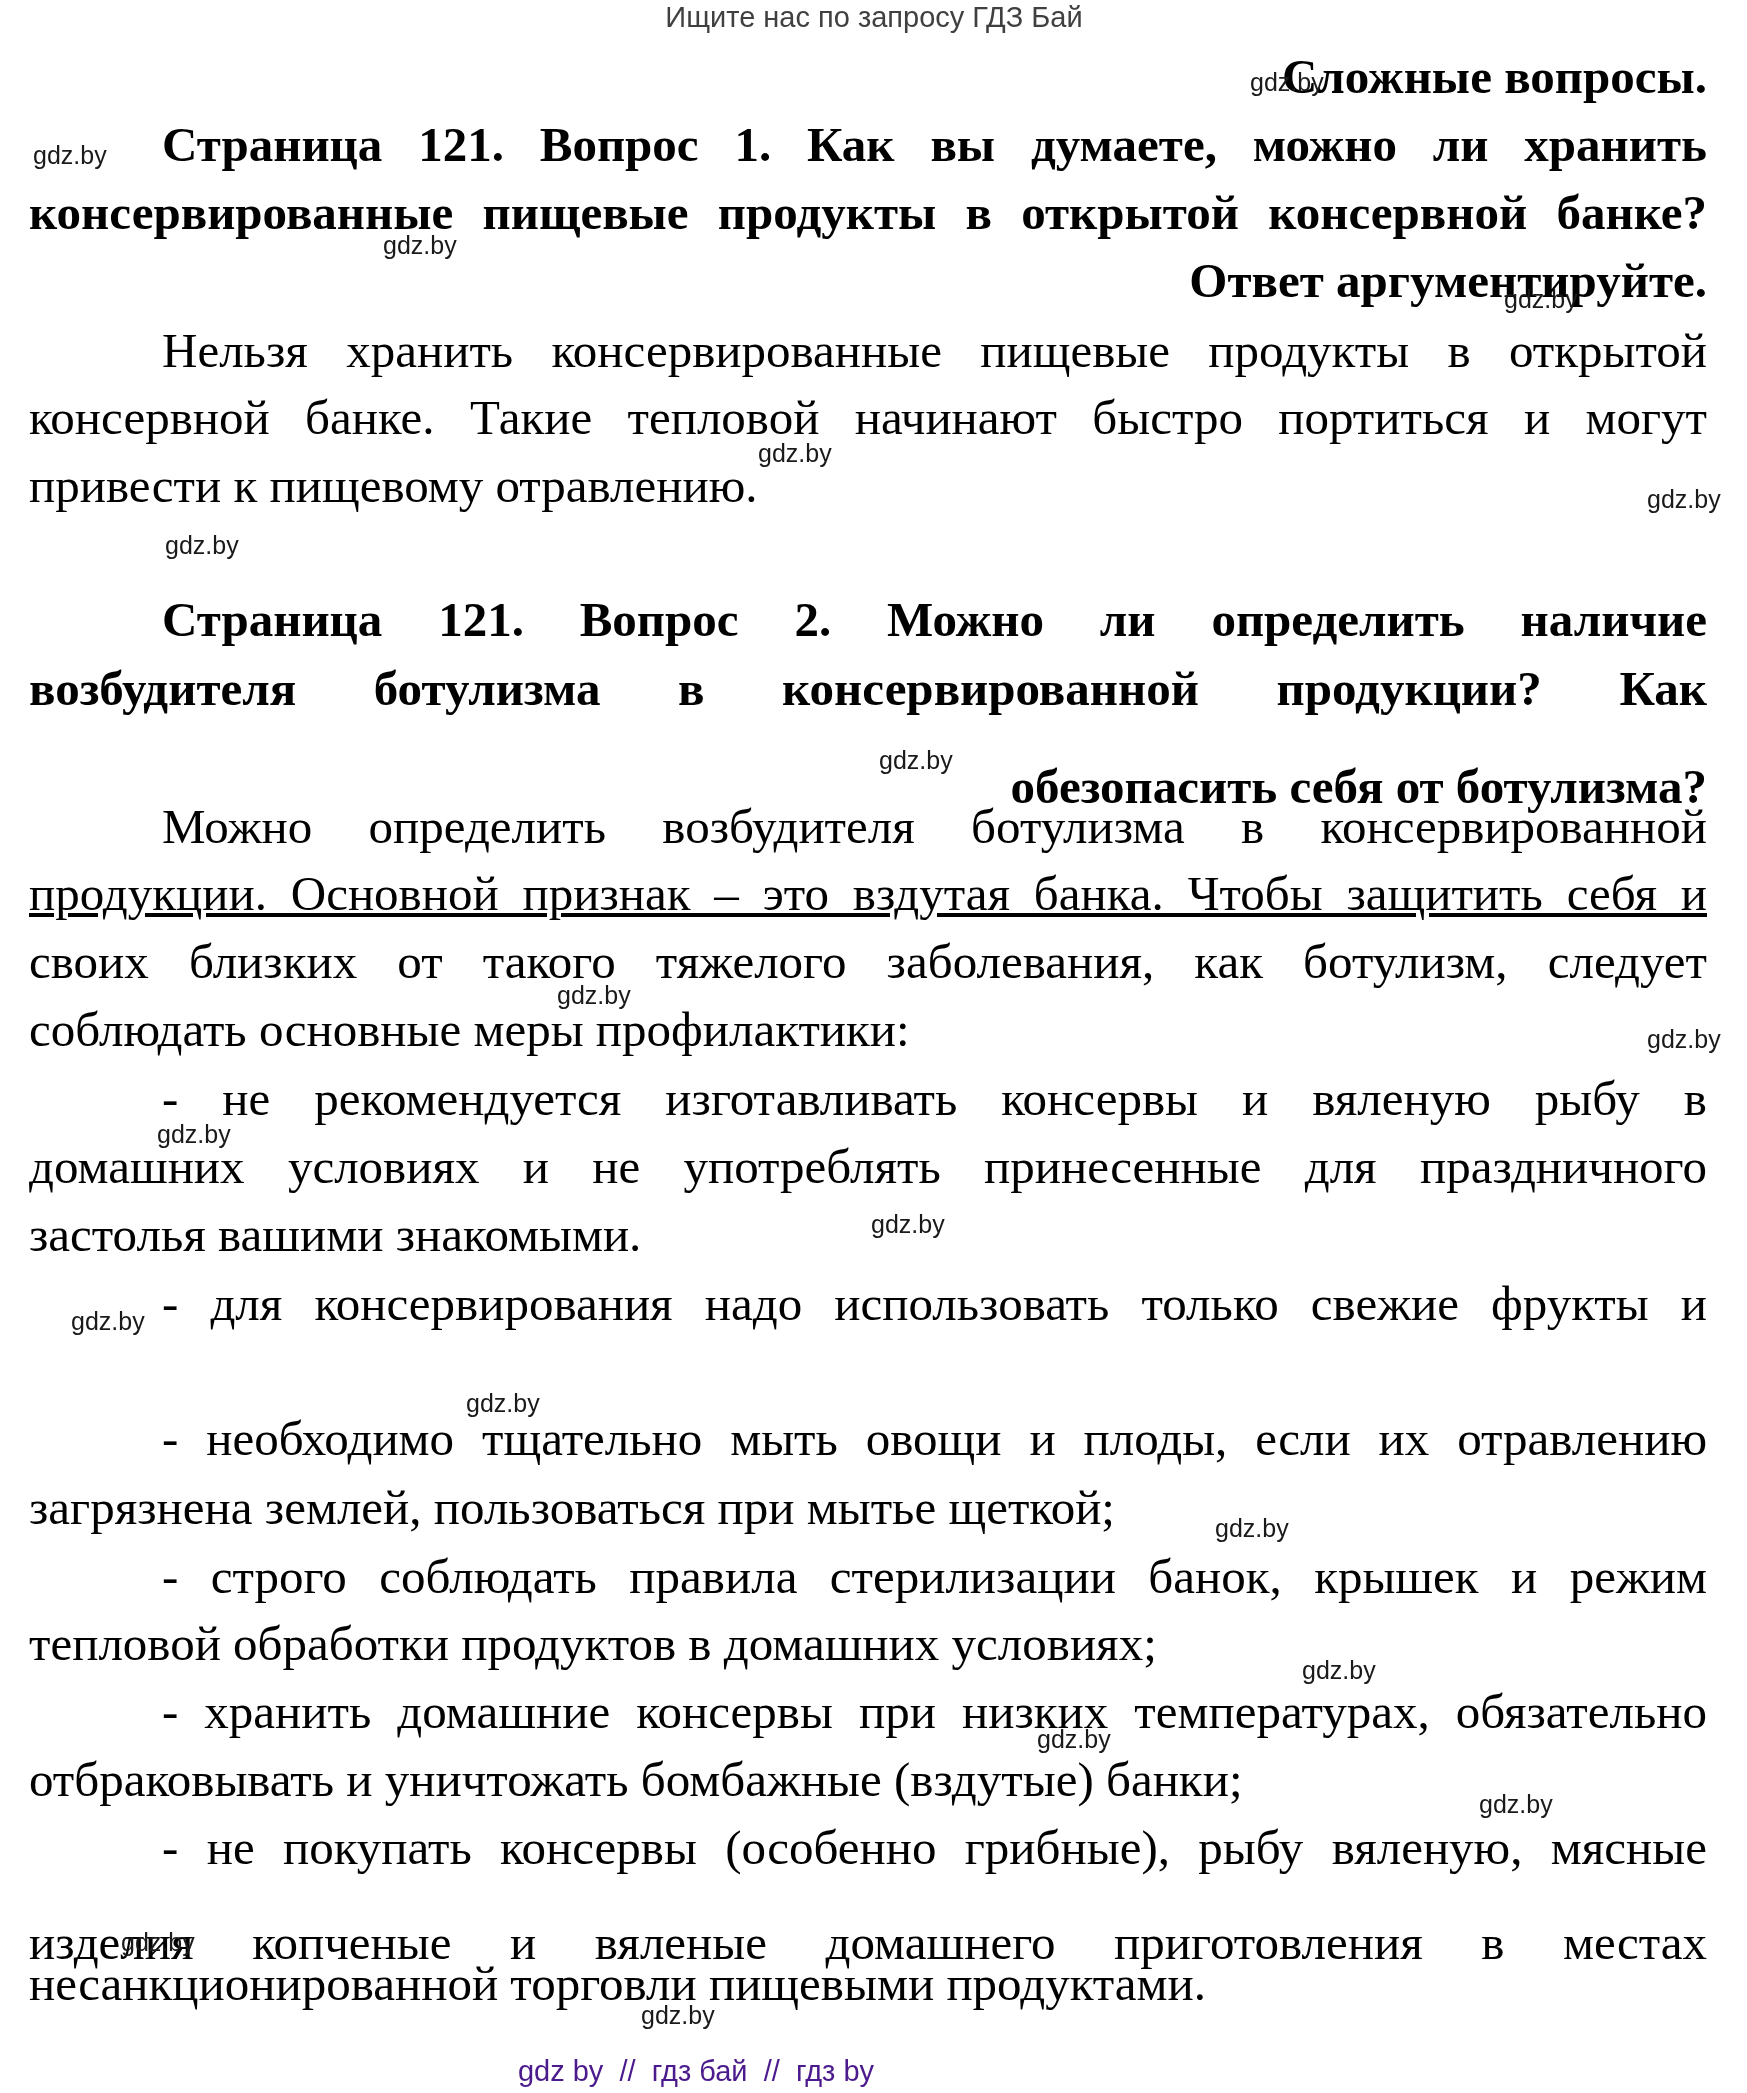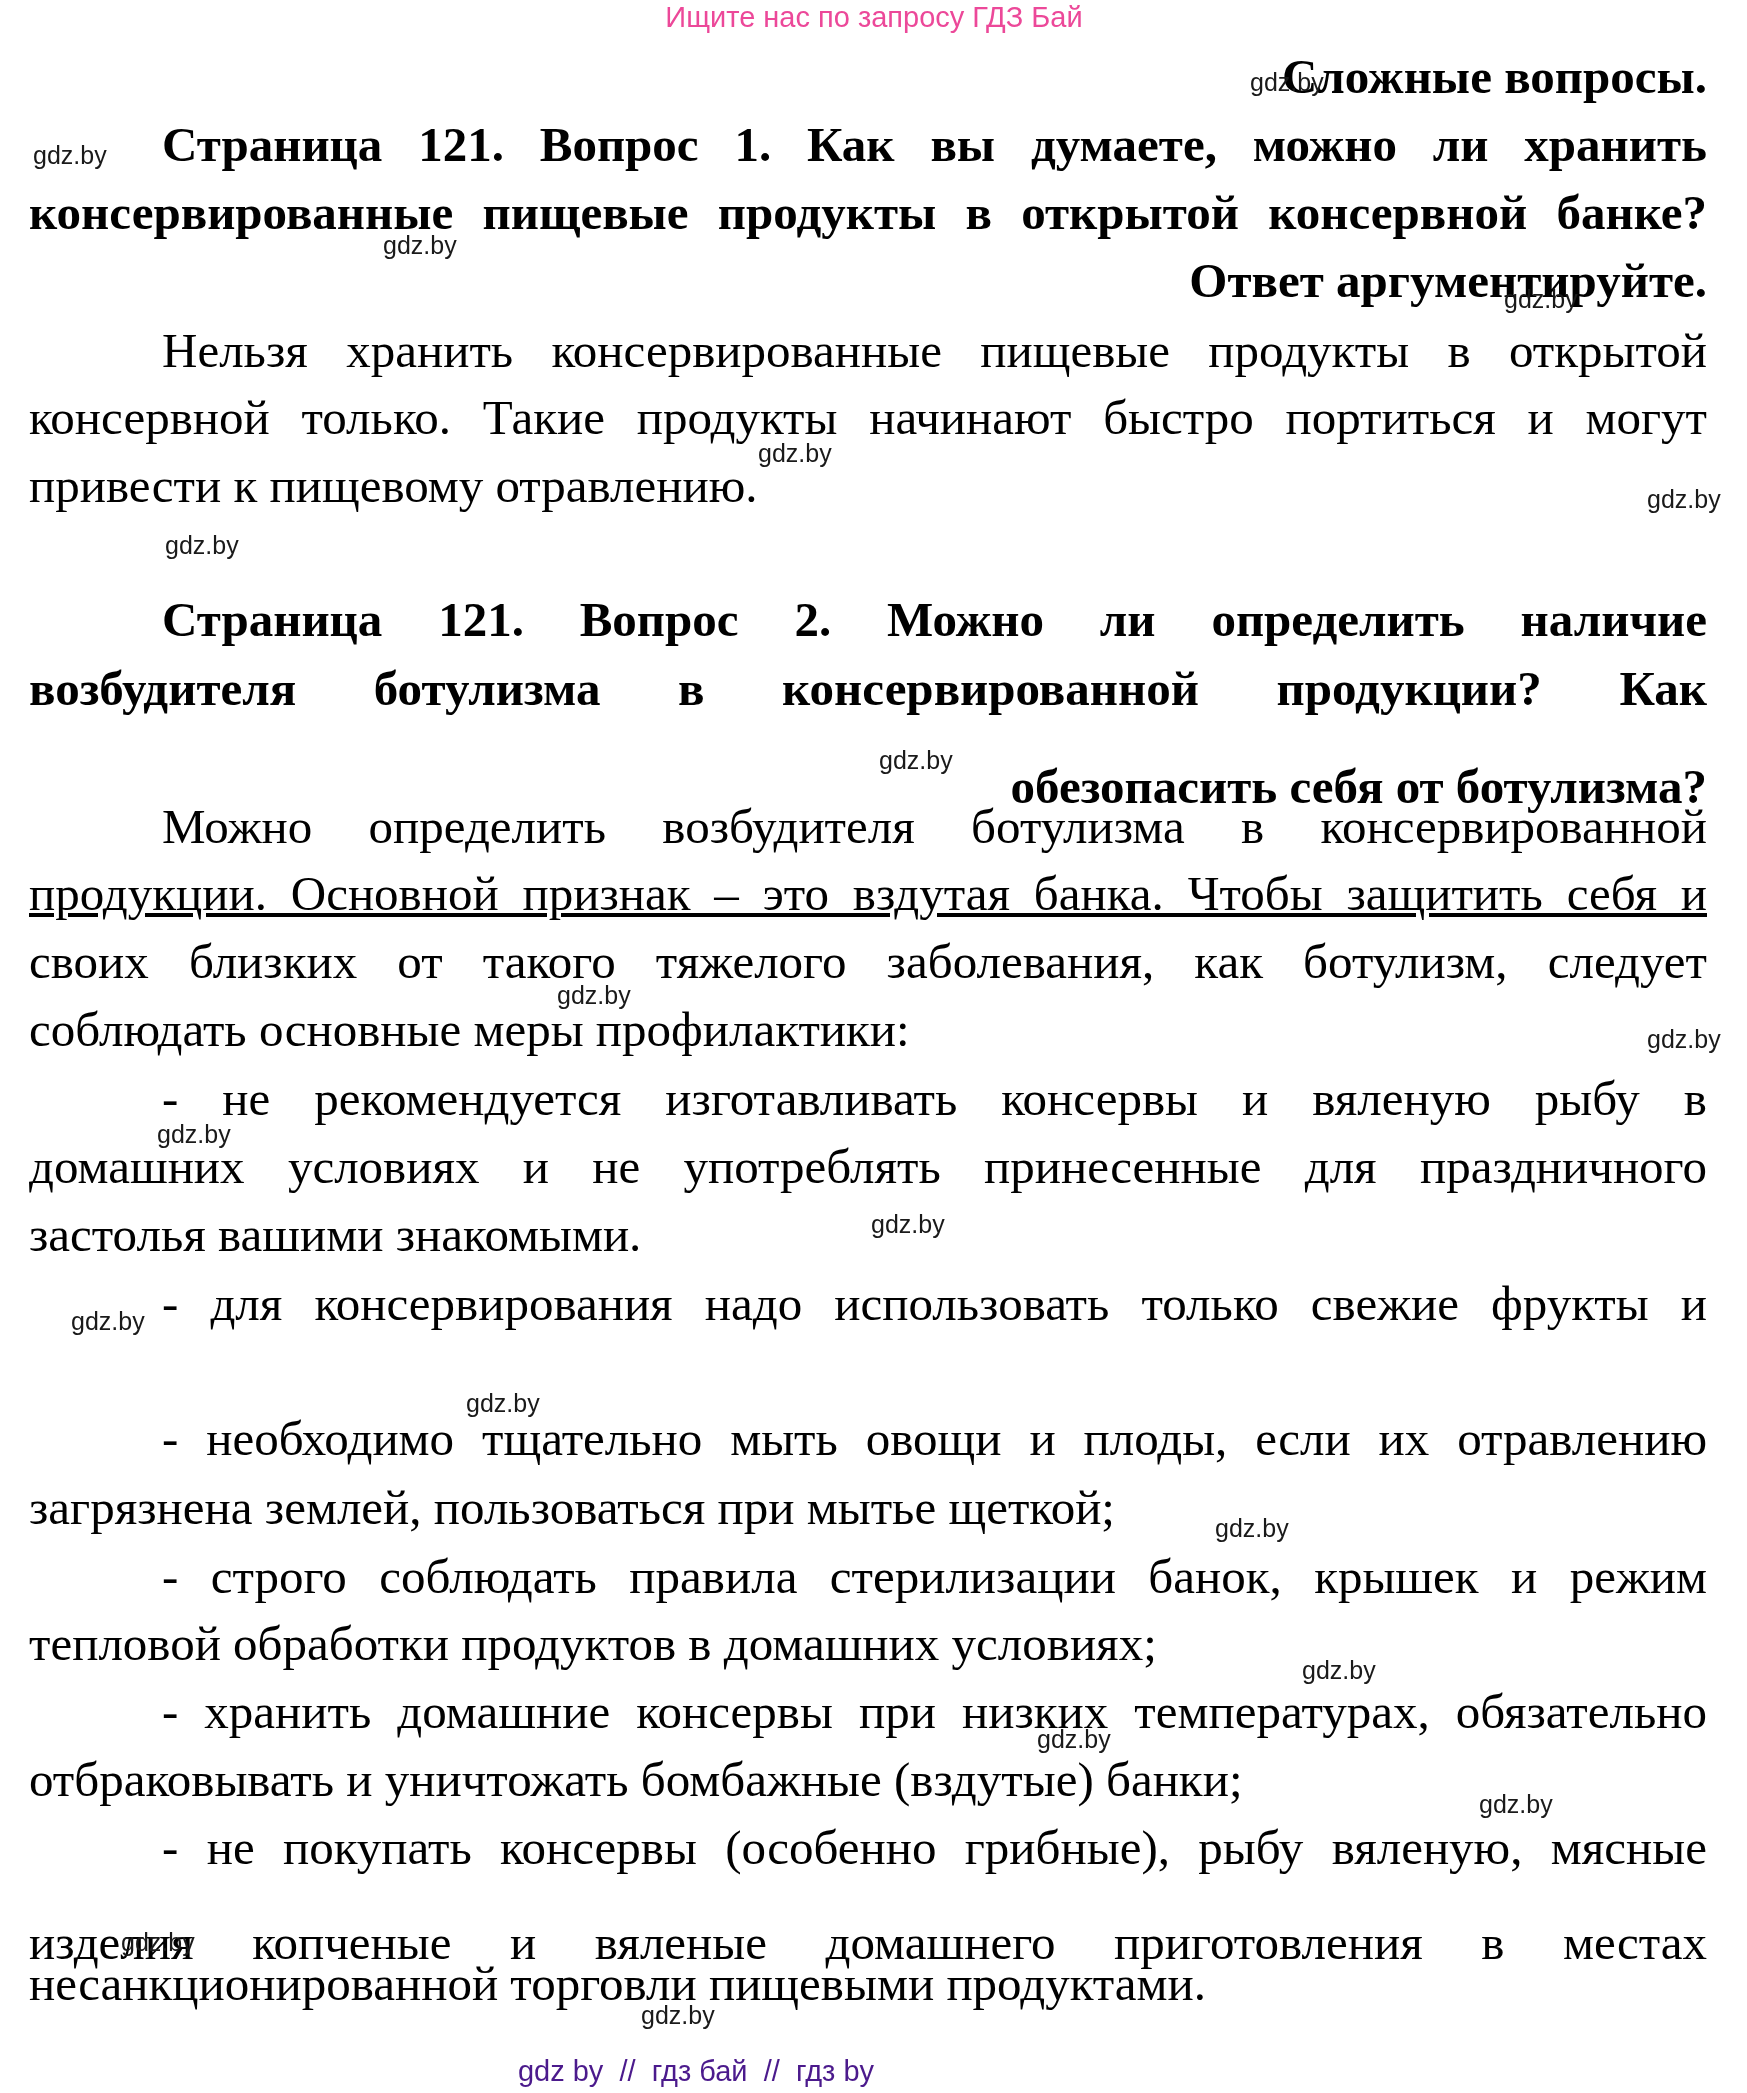--- a/index.html
+++ b/index.html
@@ -1,21 +1,21 @@
 <!DOCTYPE html>
 <html style="font-size:14px"><head>
 <meta charset="utf-8">
 <style>
   html, body { margin: 0; padding: 0; background: #ffffff; }
   body { width: 1748px; height: 2093px; position: relative; overflow: hidden; }
   .page { position: absolute; left: 0; top: 0; width: 1748px; height: 2093px; }
   .top-banner {
     position: absolute; left: 0; width: 1748px; top: 0; height: 34px;
     text-align: center; font-family: "Liberation Sans", sans-serif;
-    font-size: 29px; line-height: 34px; color: #ec4899;
+    font-size: 29px; line-height: 34px; color: #404040;
   }
   .footer-links {
     position: absolute; left: 0; width: 1392px; top: 2053px; height: 37px;
     text-align: center; font-family: "Liberation Sans", sans-serif;
     font-size: 29px; line-height: 37px; color: #4b1a8c;
   }
   .footer-links span { white-space: pre; }
   .line {
     position: absolute; left: 29px; width: 1678px; height: 68px;
     font-family: "Liberation Serif", serif; font-size: 49px; line-height: 68px;
@@ -36,21 +36,21 @@
 
   <div class="top-banner">Ищите нас по запросу ГДЗ Бай</div>
 
   <div class="line bold indent" style="top:43px;">Сложные вопросы.</div>
 
   <div class="line bold indent justify" style="top:111px;">Страница 121. Вопрос 1. Как вы думаете, можно ли хранить</div>
   <div class="line bold justify" style="top:179px;">консервированные пищевые продукты в открытой консервной банке?</div>
   <div class="line bold" style="top:247px;">Ответ аргументируйте.</div>
 
   <div class="line indent justify" style="top:317px;">Нельзя хранить консервированные пищевые продукты в открытой</div>
-  <div class="line justify" style="top:384px;">консервной только. Такие продукты начинают быстро портиться и могут</div>
+  <div class="line justify" style="top:384px;">консервной банке. Такие тепловой начинают быстро портиться и могут</div>
   <div class="line" style="top:452px;">привести к пищевому отравлению.</div>
 
   <div class="line bold indent justify" style="top:586px;">Страница 121. Вопрос 2. Можно ли определить наличие</div>
   <div class="line bold justify" style="top:655px;">возбудителя ботулизма в консервированной продукции? Как</div>
   <div class="line bold" style="top:753px;">обезопасить себя от ботулизма?</div>
 
   <div class="line indent justify" style="top:793px;">Можно определить возбудителя ботулизма в консервированной</div>
   <div class="line justify" style="top:860px;text-decoration:underline;">продукции. Основной признак – это вздутая банка. Чтобы защитить себя и</div>
   <div class="line justify" style="top:928px;">своих близких от такого тяжелого заболевания, как ботулизм, следует</div>
   <div class="line" style="top:996px;">соблюдать основные меры профилактики:</div>

